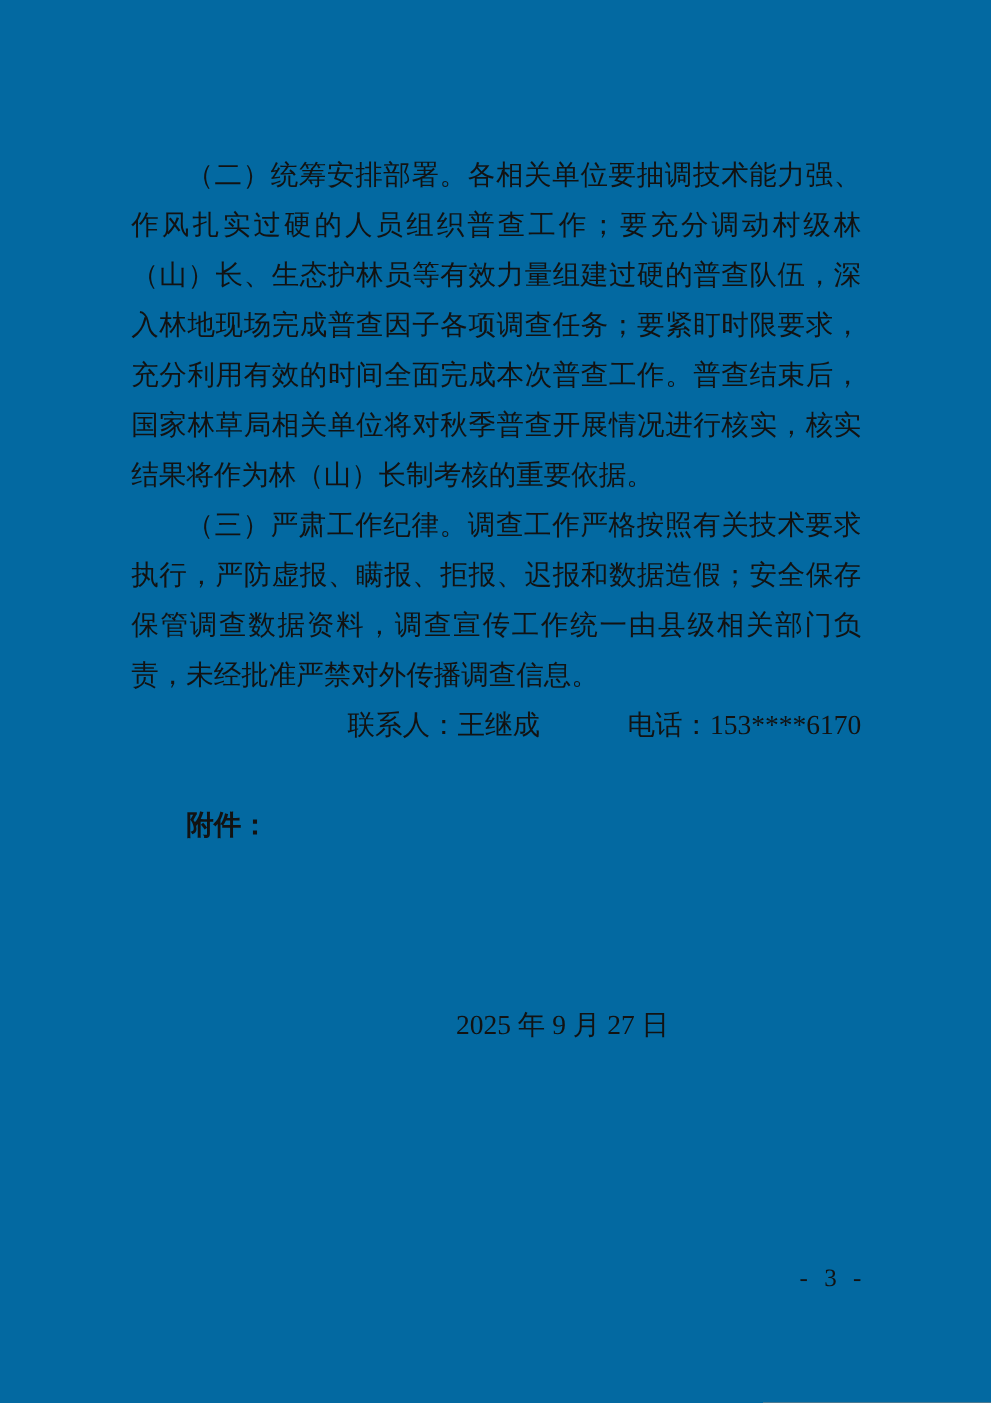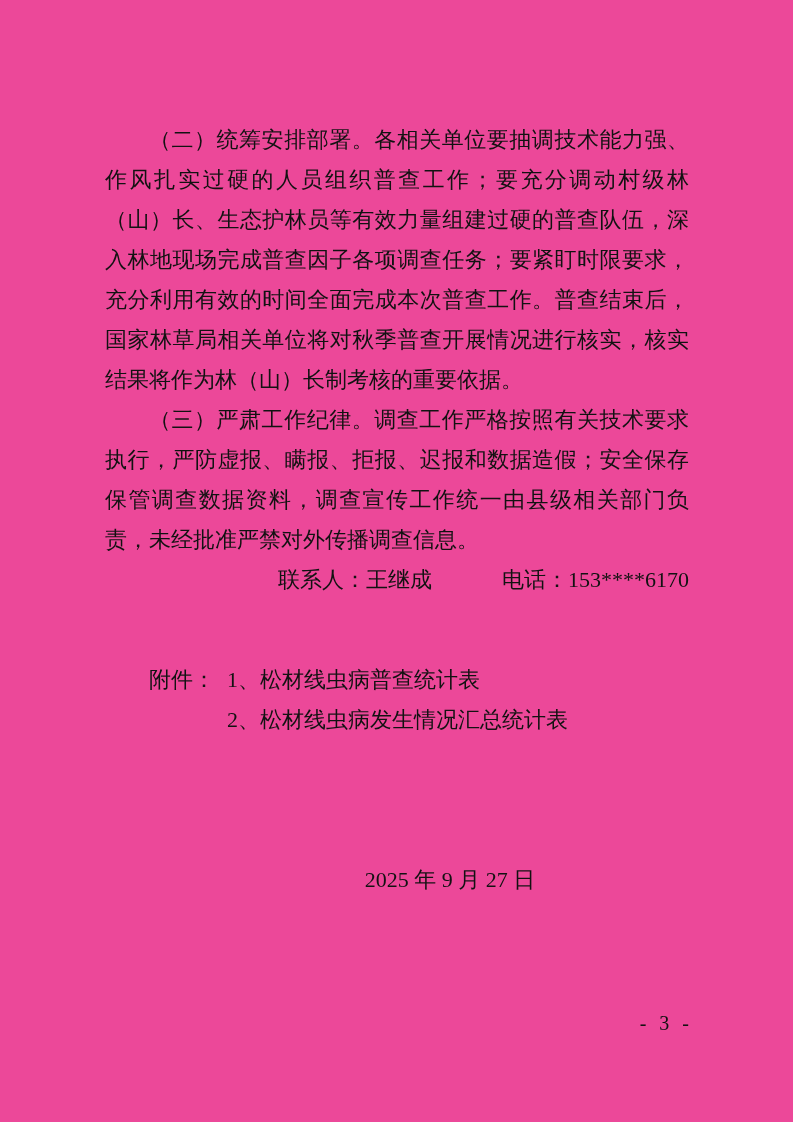--- a/index.html
+++ b/index.html
@@ -5,21 +5,21 @@
   html, body {
     margin: 0;
     padding: 0;
     background: #888;
   }
   .page {
     position: relative;
     width: 793px;
     height: 1122px;
     margin: 0 auto;
-    background: #ec4899;
+    background: #0369a1;
     overflow: hidden;
     color: #121212;
     font-family: "Liberation Serif", "DejaVu Serif", serif;
   }
   .content {
     position: absolute;
     left: 105px;
     top: 120px;
     width: 584px;
     font-size: 22px;
@@ -34,24 +34,25 @@
   .contact-line {
     margin: 0;
     text-indent: 2em;
     text-align: right;
     white-space: nowrap;
   }
   .contact-line .phone-label {
     margin-left: 70px;
   }
   .attachments {
-    margin-top: 60px;
+    margin-top: 40px;
     display: flex;
     align-items: flex-start;
     padding-left: 2em;
+    font-weight: bold;
   }
   .att-label {
     white-space: nowrap;
   }
   .att-items {
     margin-left: 12px;
   }
   .signature {
     margin-top: 120px;
     text-align: center;
@@ -79,24 +80,20 @@
 
     <p class="para">（三）严肃工作纪律。调查工作严格按照有关技术要求执行，严防虚报、瞒报、拒报、迟报和数据造假；安全保存保管调查数据资料，调查宣传工作统一由县级相关部门负责，未经批准严禁对外传播调查信息。</p>
 
 
     <p class="contact-line">
       <span>联系人：</span><span>王继成</span><span class="phone-label">电话：</span><span>153****6170</span>
     </p>
 
     <div class="attachments">
       <span class="att-label">附件：</span>
-      <div class="att-items">
-        <div>1、松材线虫病普查统计表</div>
-        <div>2、松材线虫病发生情况汇总统计表</div>
-      </div>
     </div>
 
     <div class="signature">
       <div class="sig-date">2025 年 9 月 27 日</div>
     </div>
 
   </div>
 
   <div class="page-number">- 3 -</div>
 </div>

